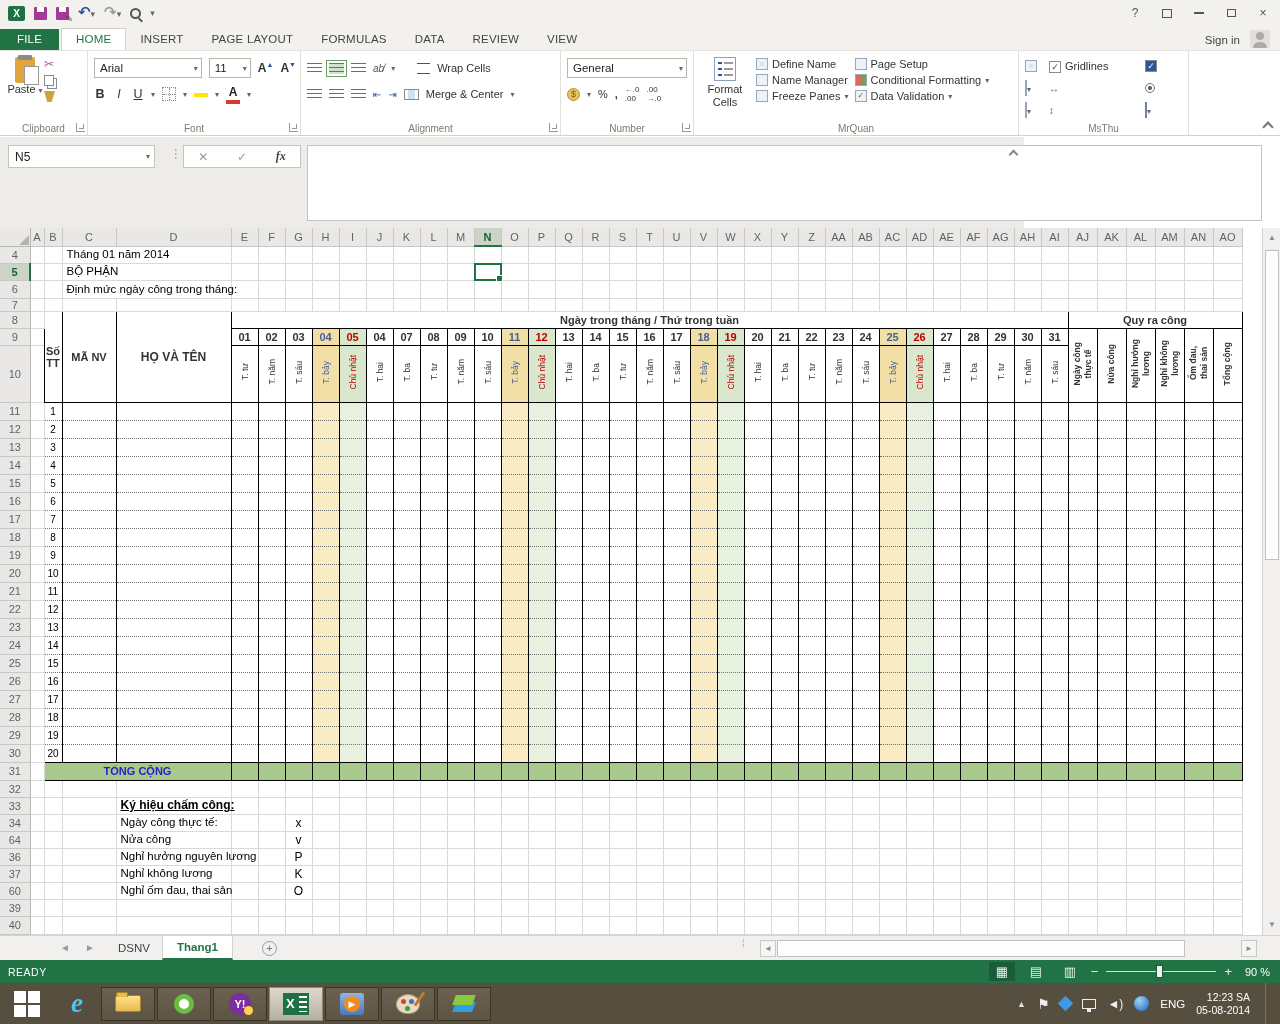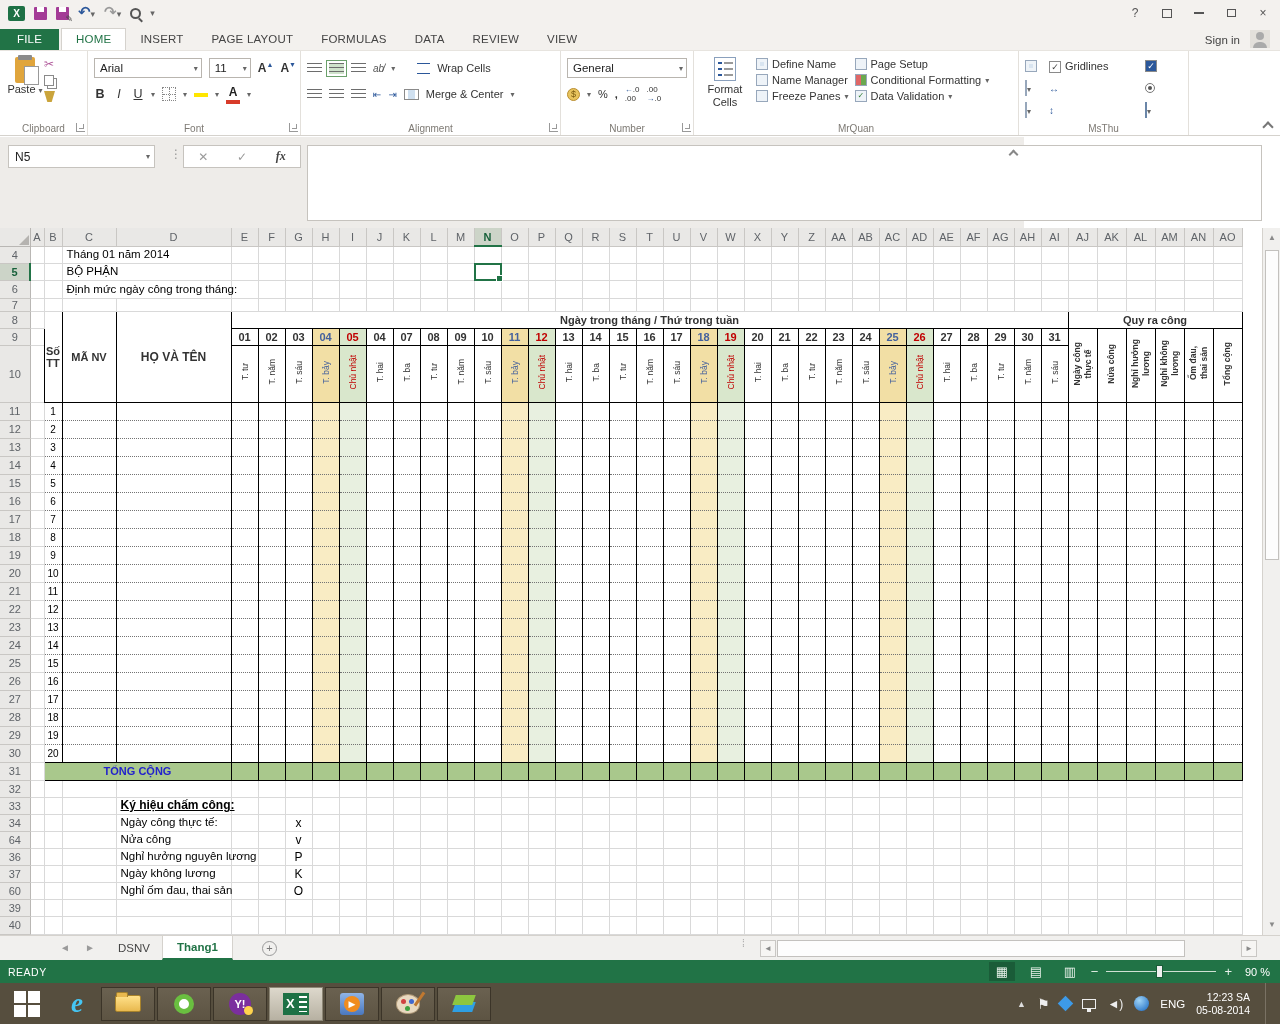--- a/index.html
+++ b/index.html
@@ -1893,21 +1893,21 @@
           <td class="g"></td>
           <td class="g"></td>
           <td class="g"></td>
         </tr>
         <tr style="height:17px">
           <td class="rh">37</td>
           <td class="g"></td>
           <td class="g"></td>
           <td class="g"></td>
           <td class="g">
-            <span class="ftext">Ngày không lương</span>
+            <span class="ftext">Nghỉ không lương</span>
           </td>
           <td class="g"></td>
           <td class="g"></td>
           <td class="g sym">K</td>
           <td class="g"></td>
           <td class="g"></td>
           <td class="g"></td>
           <td class="g"></td>
           <td class="g"></td>
           <td class="g"></td>

